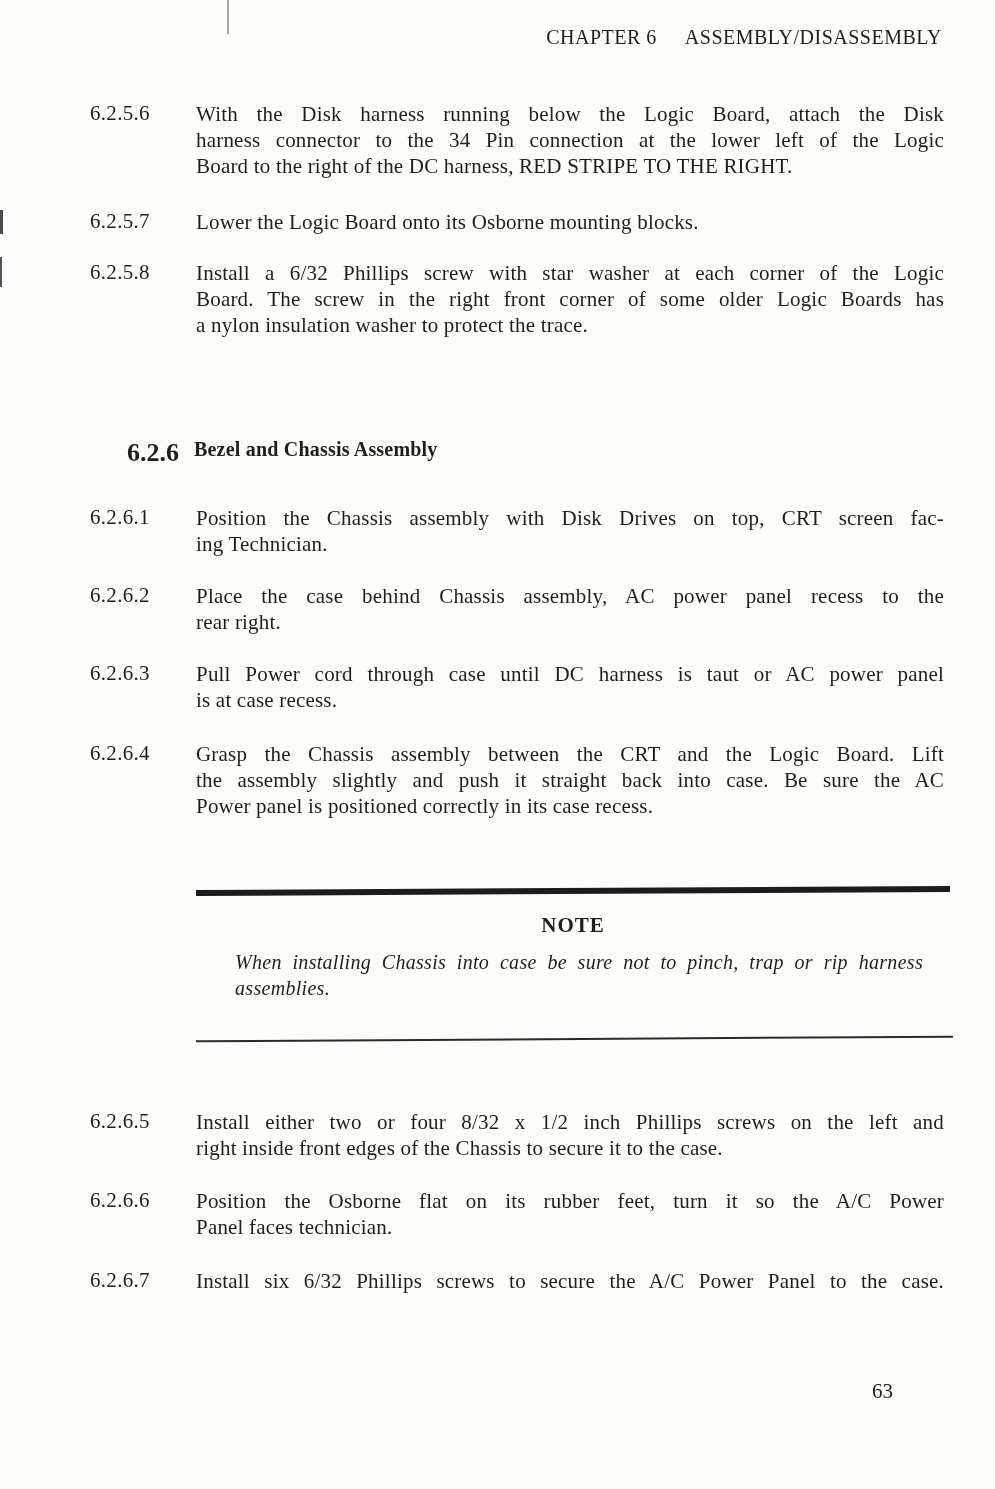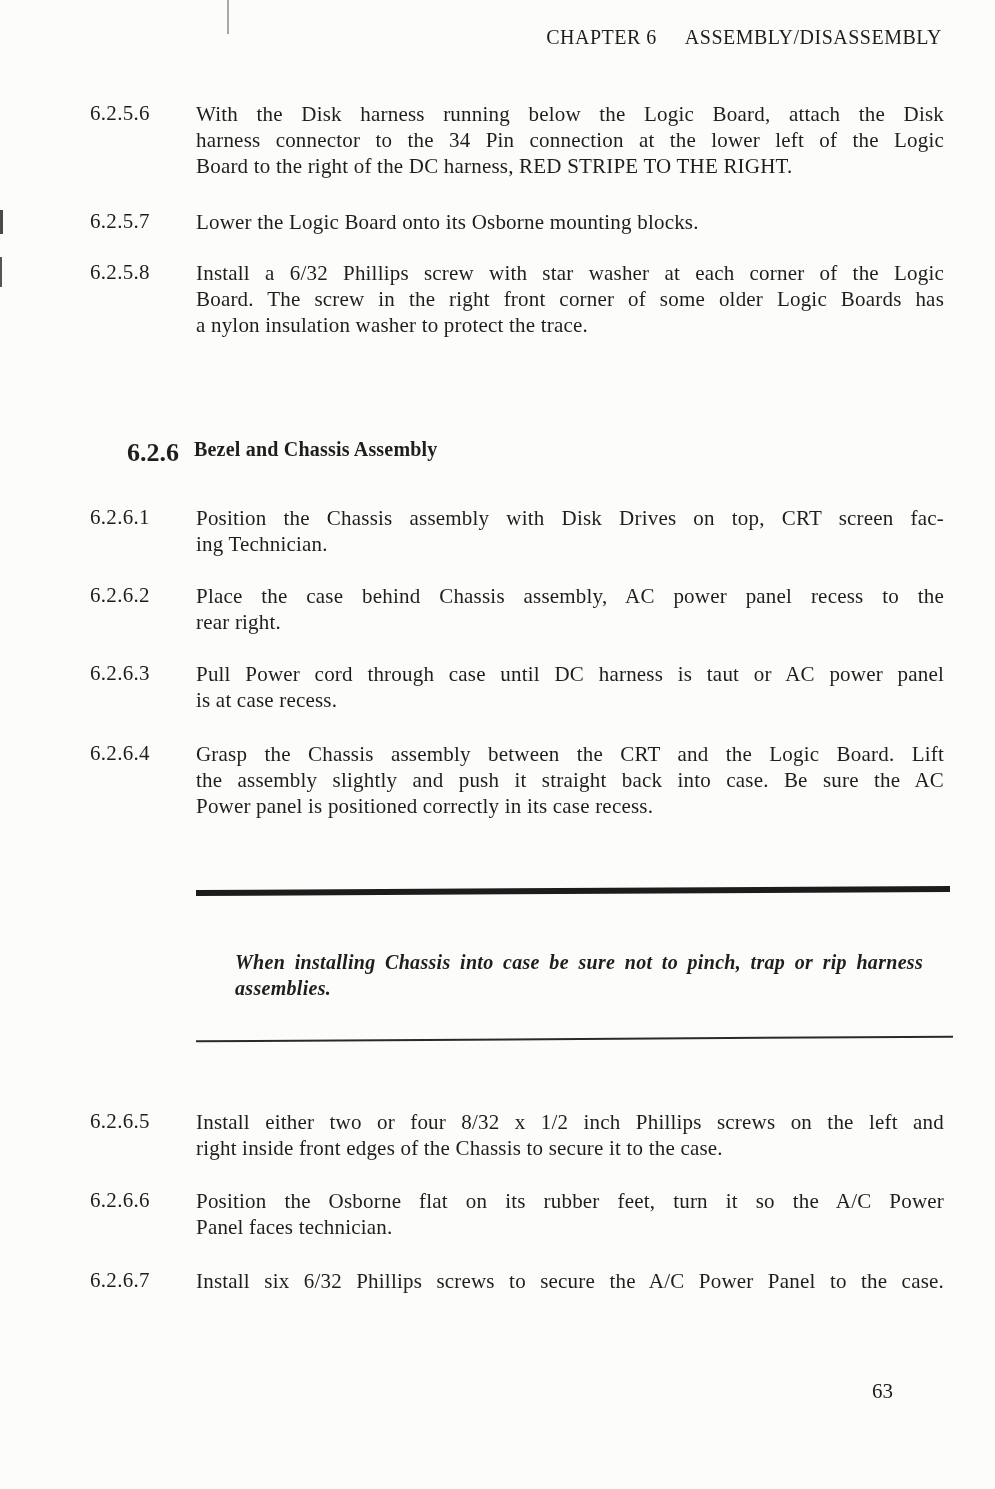--- a/index.html
+++ b/index.html
@@ -33,21 +33,21 @@
   .sec-head .title{position:absolute;left:194px;top:0;font-size:20px;letter-spacing:0.2px;}
   .rule{position:absolute;background:#1c1c1c;}
   .rule-top{left:196px;top:888px;width:754px;height:6px;transform:rotate(-0.3deg);}
   .rule-bottom{left:196px;top:1038px;width:757px;height:2px;background:#2a2a2a;transform:rotate(-0.35deg);}
   .note-title{
     position:absolute;left:196px;top:913px;width:754px;
     text-align:center;font-weight:bold;font-size:21px;letter-spacing:1px;
   }
   .note-body{
     position:absolute;left:235px;top:949px;width:688px;
-    font-style:italic;font-size:20px;line-height:26px;letter-spacing:0.3px;font-weight:bold;
+    font-style:italic;font-size:20px;line-height:26px;letter-spacing:0.3px;
   }
   .pgnum{position:absolute;left:872px;top:1379px;font-size:21px;}
   .artifact{position:absolute;}
   .a-topline{left:227px;top:0;width:2px;height:34px;background:#a9a9a9;}
   .a-edge1{left:0;top:210px;width:3px;height:24px;background:#4a4a4a;}
   .a-edge2{left:0;top:257px;width:2px;height:30px;background:#555;}
 </style>
 </head>
 <body>
 
@@ -119,20 +119,21 @@
   <div class="item" style="top:741px">
     <span class="num">6.2.6.4</span>
     <div class="body">
       <div class="line jl">Grasp the Chassis assembly between the CRT and the Logic Board. Lift</div>
       <div class="line jl">the assembly slightly and push it straight back into case. Be sure the AC</div>
       <div class="line">Power panel is positioned correctly in its case recess.</div>
     </div>
   </div>
 
   <div class="rule rule-top"></div>
+  <div class="note-title">NOTE</div>
   <div class="note-body">
     <div class="line jl">When installing Chassis into case be sure not to pinch, trap or rip harness</div>
     <div class="line">assemblies.</div>
   </div>
   <div class="rule rule-bottom"></div>
 
   <div class="item" style="top:1109px">
     <span class="num">6.2.6.5</span>
     <div class="body">
       <div class="line jl">Install either two or four 8/32 x 1/2 inch Phillips screws on the left and</div>

